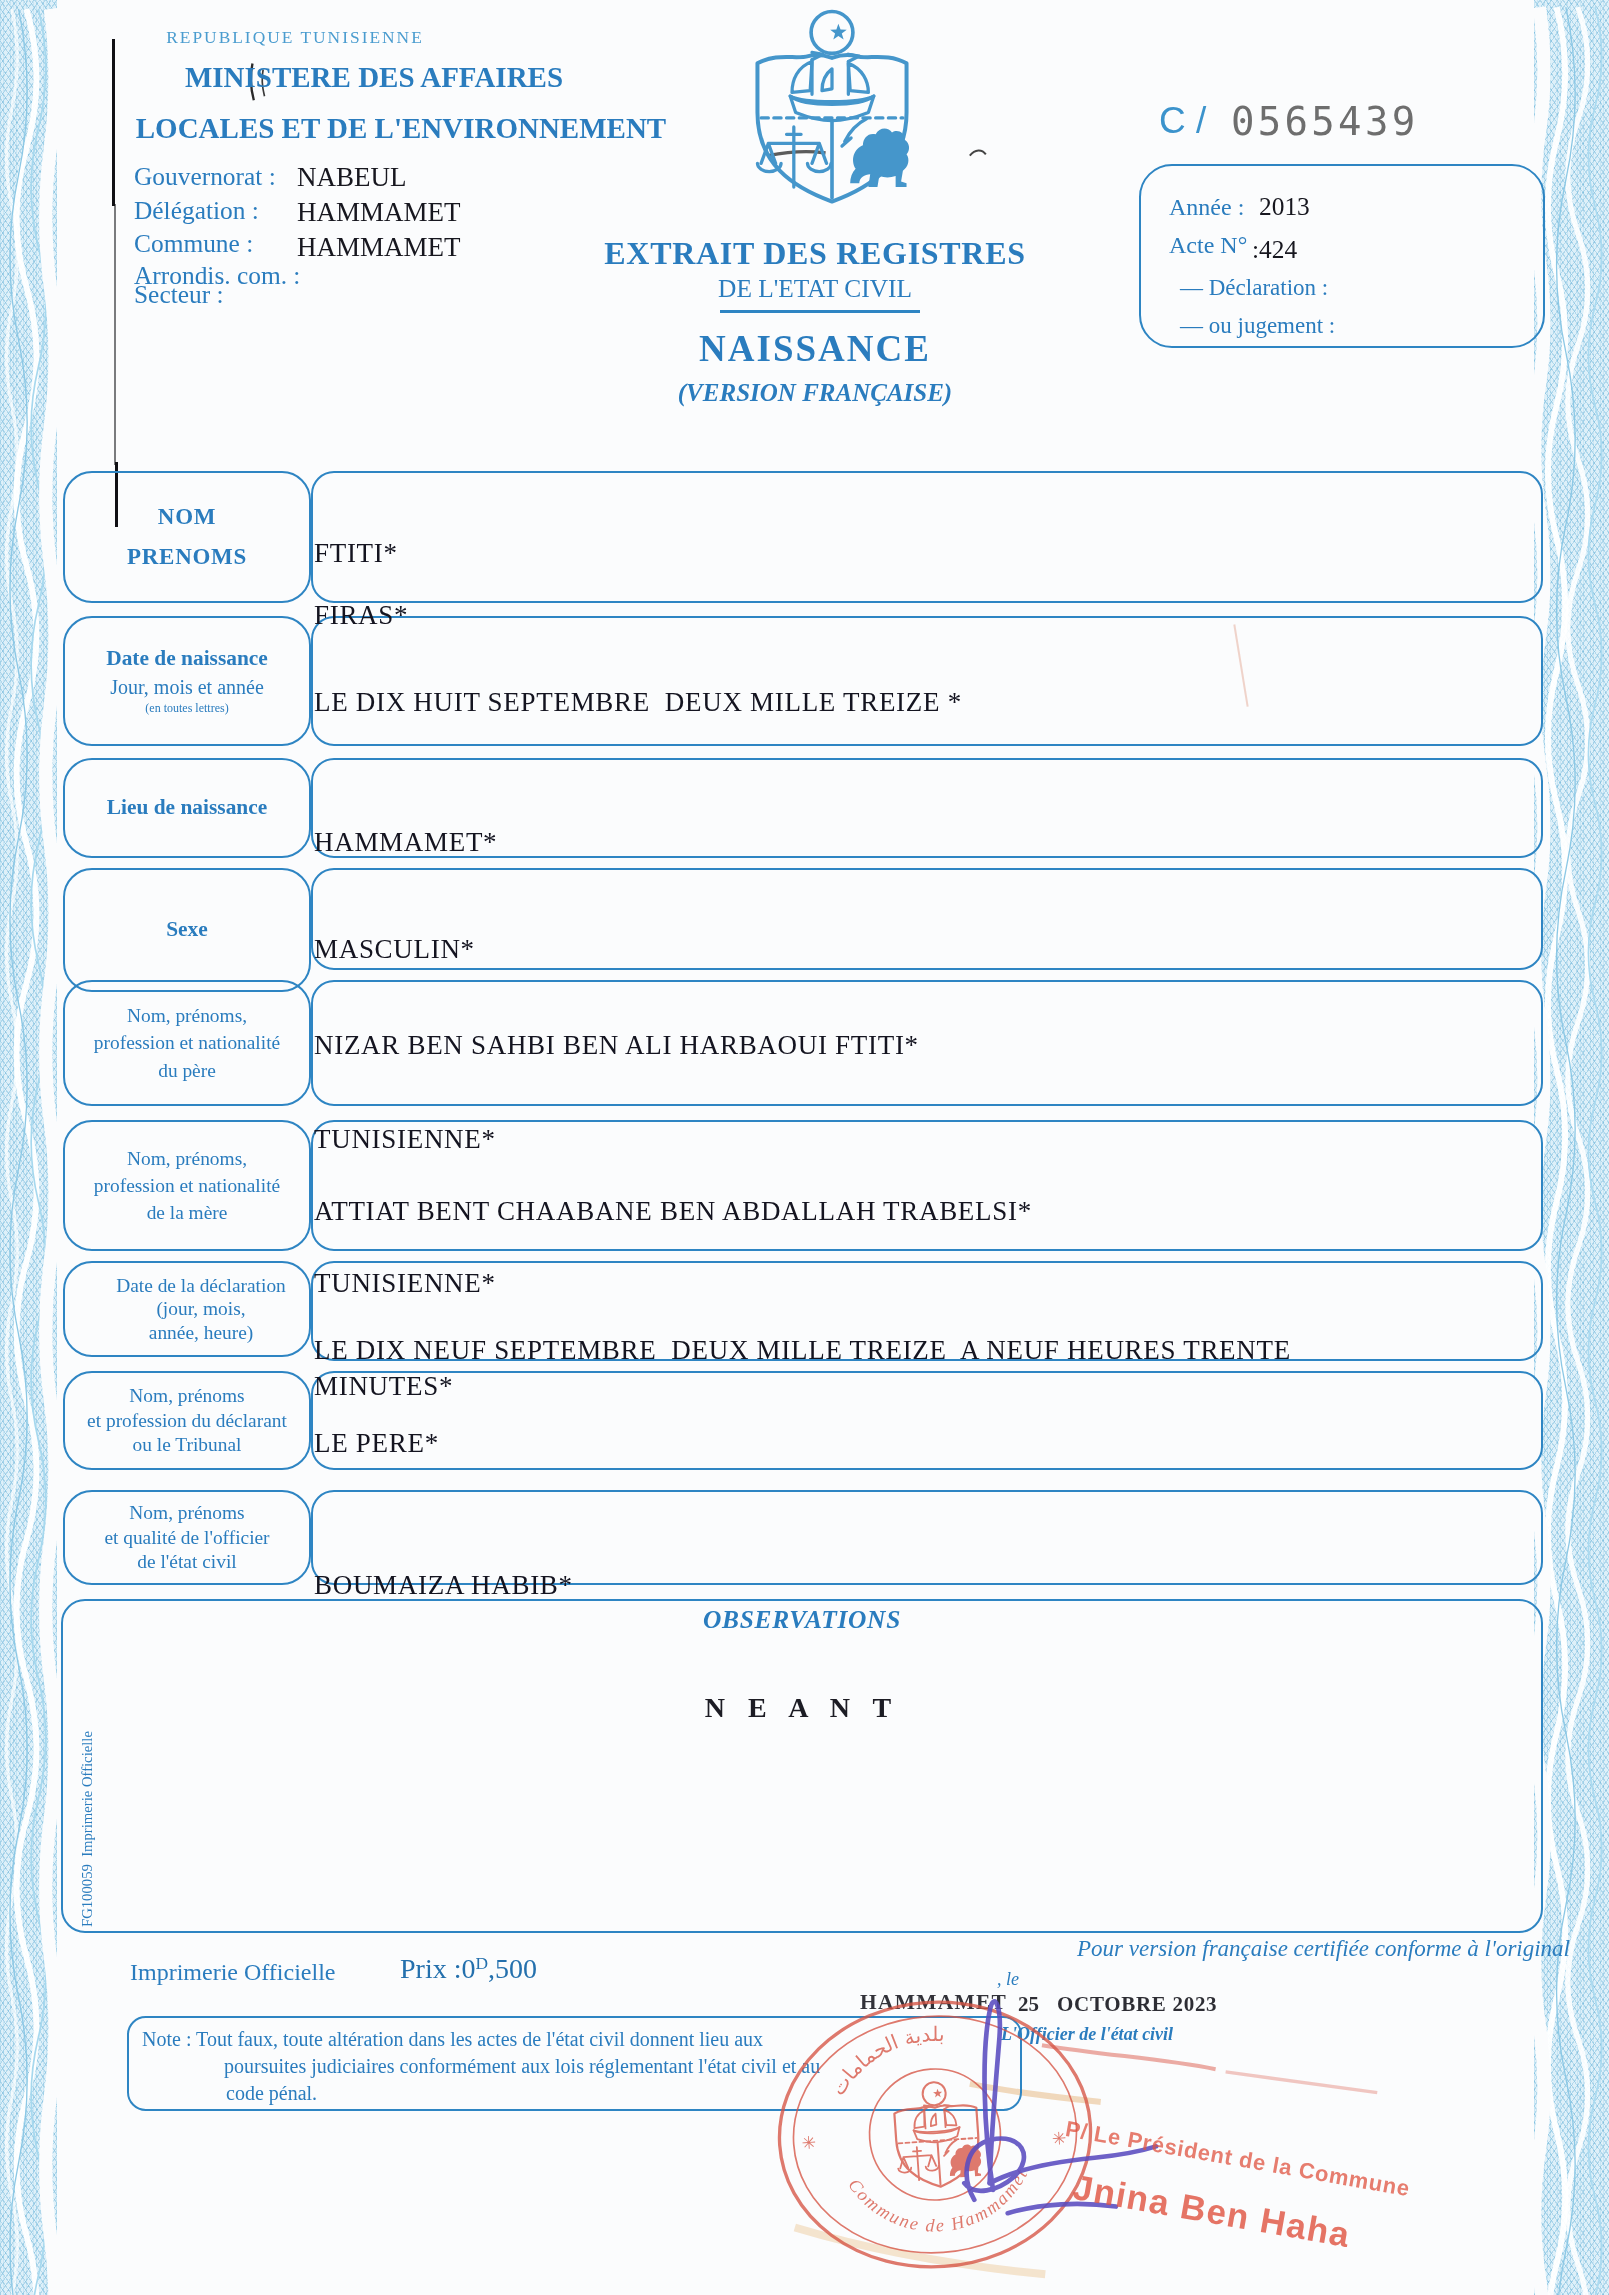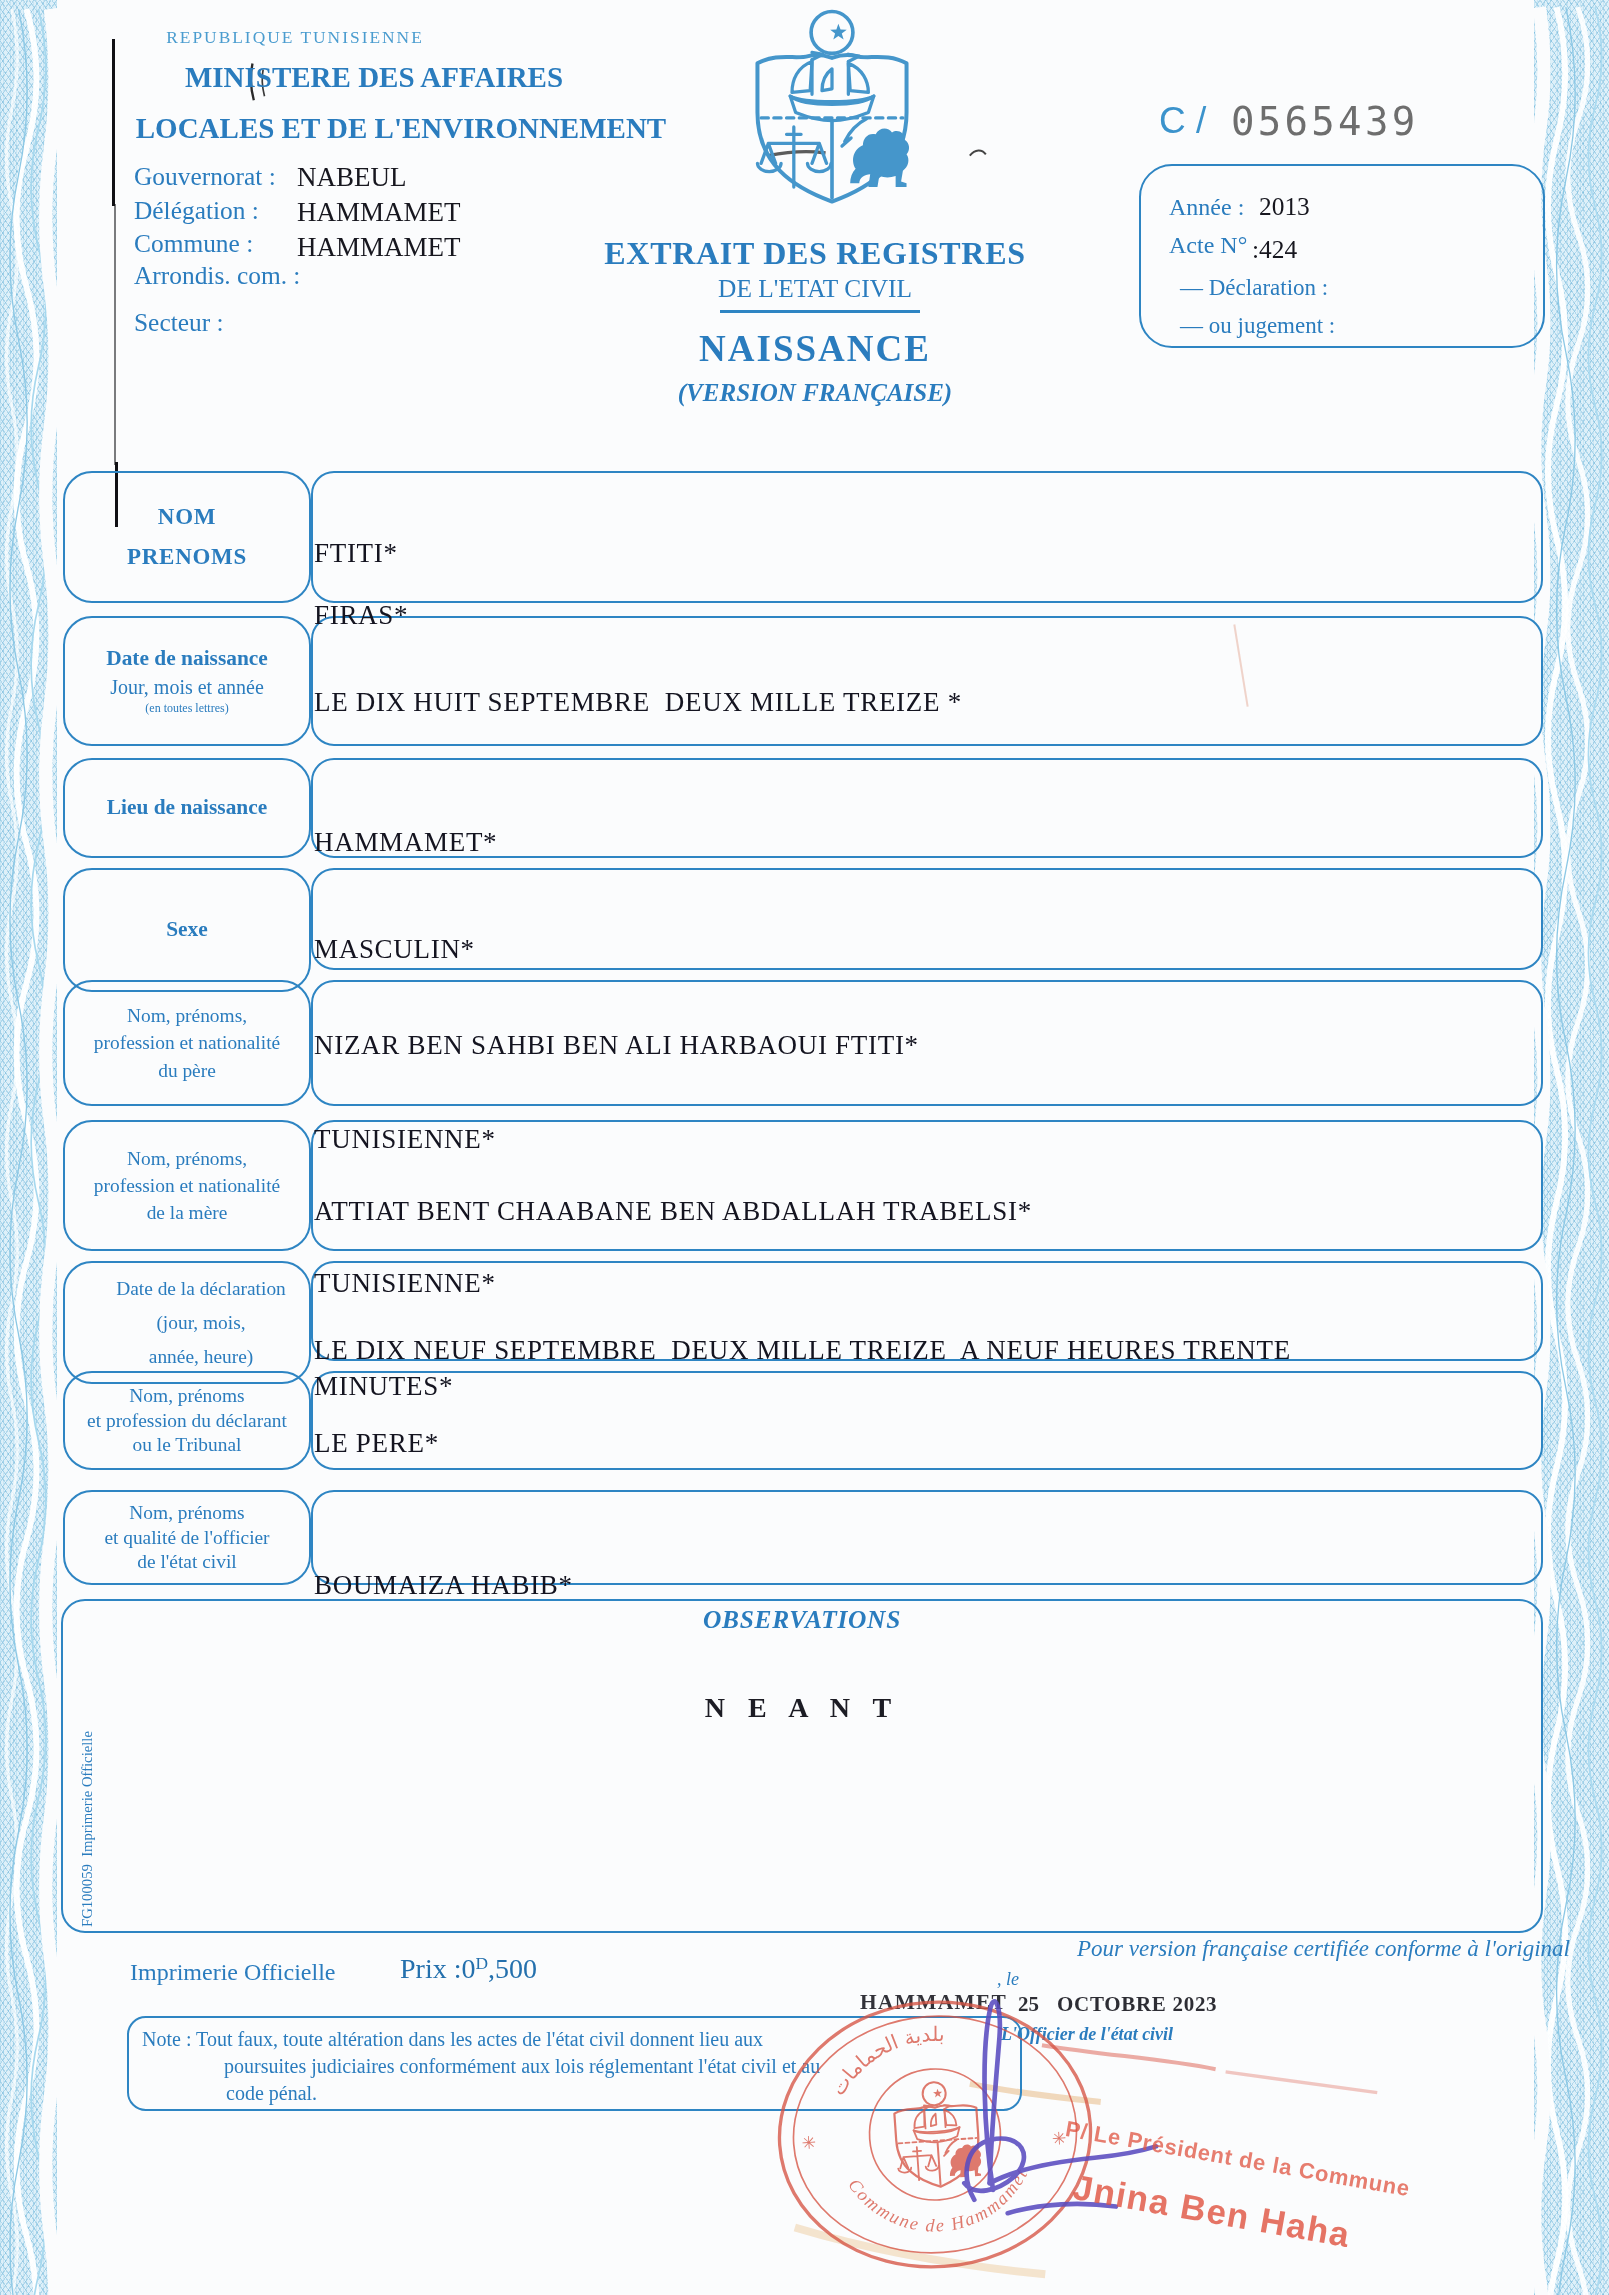--- a/index.html
+++ b/index.html
@@ -92,21 +92,21 @@
   <div class="abs c blue" style="left:134px;top:112px;width:534px;font-size:29px;font-weight:bold;">LOCALES ET DE L'ENVIRONNEMENT</div>
 
   <div>
     <span class="abs blue" style="left:134px;top:162px;font-size:25.4px;">Gouvernorat :</span>
     <span class="abs" style="left:297px;top:162px;font-size:27px;">NABEUL</span>
     <span class="abs blue" style="left:134px;top:196px;font-size:25.4px;">Délégation :</span>
     <span class="abs" style="left:297px;top:197px;font-size:27px;">HAMMAMET</span>
     <span class="abs blue" style="left:134px;top:229px;font-size:25.4px;">Commune :</span>
     <span class="abs" style="left:297px;top:232px;font-size:27px;">HAMMAMET</span>
     <span class="abs blue" style="left:134px;top:261px;font-size:25.4px;">Arrondis. com. :</span>
-    <span class="abs blue" style="left:134px;top:308px;font-size:25.4px;">Secteur :</span>
+    <span class="abs blue" style="left:134px;top:280px;font-size:25.4px;">Secteur :</span>
   </div>
 
   <svg class="abs" viewBox="0 0 100 110" style="left:735px;top:6.7px;width:194px;height:200px;color:#4596cb;">
     <use href="#tn-emblem"></use>
   </svg>
 
   <div class="abs c blue" style="left:548px;top:235px;width:534px;font-size:32px;font-weight:bold;letter-spacing:0.7px;">EXTRAIT DES REGISTRES</div>
   <div class="abs c blue" style="left:548px;top:274px;width:534px;font-size:25.4px;">DE L'ETAT CIVIL</div>
   <div class="abs" style="left:720px;top:310px;width:200px;height:3.3px;background:#2e85c3;"></div>
   <div class="abs c blue" style="left:548px;top:327px;width:534px;font-size:37px;font-weight:bold;letter-spacing:2px;">NAISSANCE</div>
@@ -141,21 +141,21 @@
   <div class="box lblbox" style="left:63px;top:980px;width:248px;height:126px;gap:4px;">
     <span style="font-size:19.4px;">Nom, prénoms,</span>
     <span style="font-size:19.4px;">profession et nationalité</span>
     <span style="font-size:19.4px;">du père</span>
   </div>
   <div class="box lblbox" style="left:63px;top:1120px;width:248px;height:131px;gap:4px;">
     <span style="font-size:19.4px;">Nom, prénoms,</span>
     <span style="font-size:19.4px;">profession et nationalité</span>
     <span style="font-size:19.4px;">de la mère</span>
   </div>
-  <div class="box lblbox" style="left:63px;top:1261px;width:248px;height:123px;gap:11px;padding-left:28px;">
+  <div class="box lblbox" style="left:63px;top:1261px;width:248px;height:96px;gap:0;padding-left:28px;">
     <span style="font-size:19.4px;">Date de la déclaration</span>
     <span style="font-size:19.4px;">(jour, mois,</span>
     <span style="font-size:19.4px;">année, heure)</span>
   </div>
   <div class="box lblbox" style="left:63px;top:1371px;width:248px;height:99px;gap:1.3px;">
     <span style="font-size:19.4px;">Nom, prénoms</span>
     <span style="font-size:19.4px;">et profession du déclarant</span>
     <span style="font-size:19.4px;">ou le Tribunal</span>
   </div>
   <div class="box lblbox" style="left:63px;top:1490px;width:248px;height:95px;gap:1.3px;">

